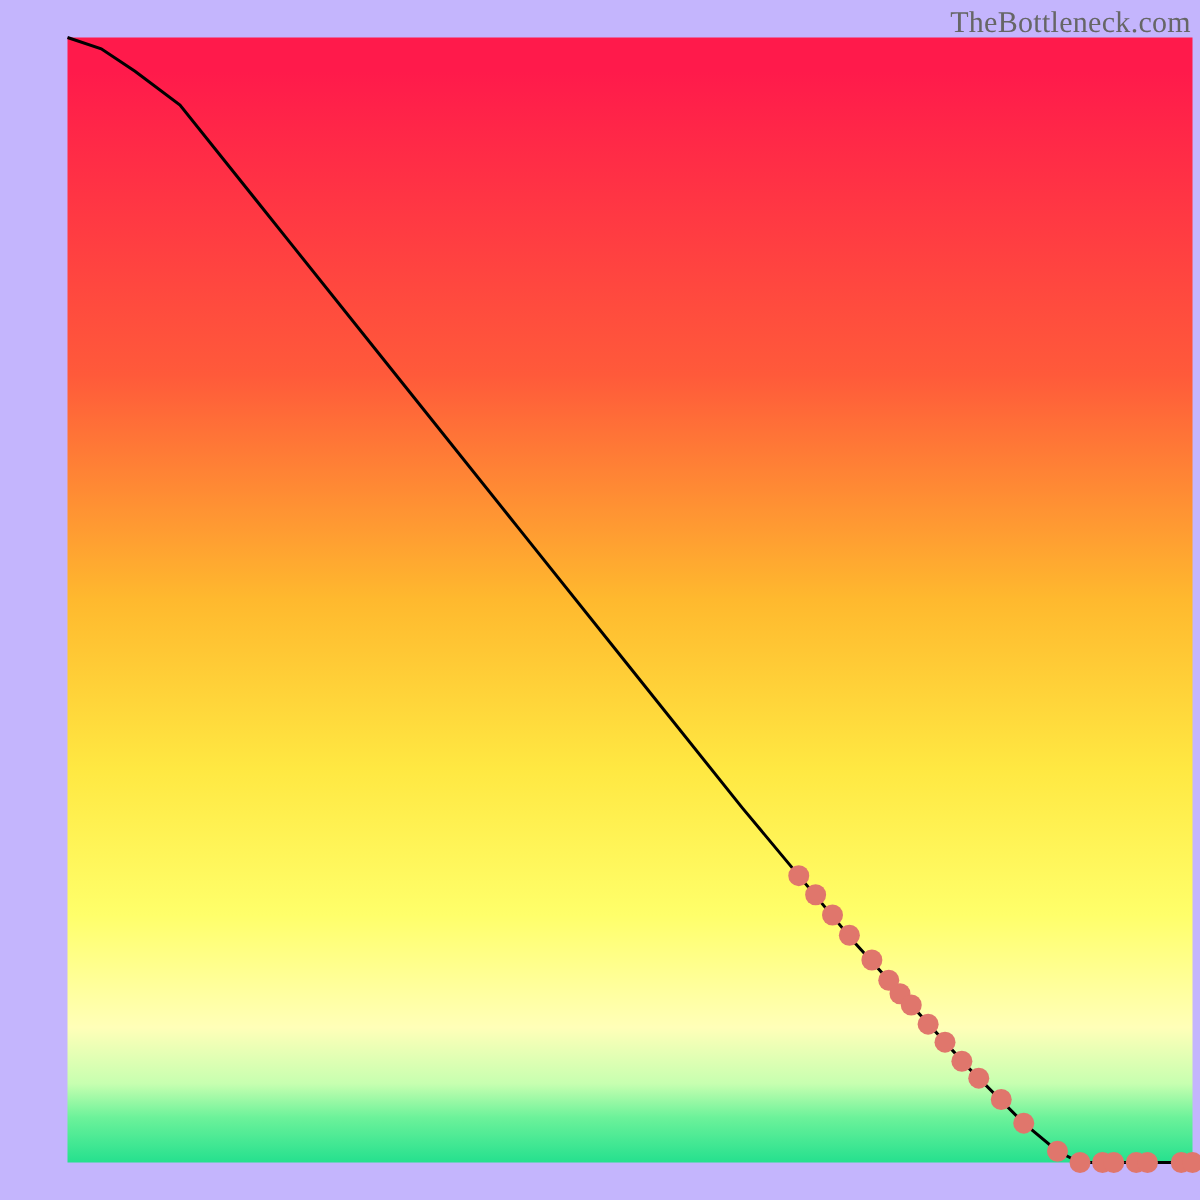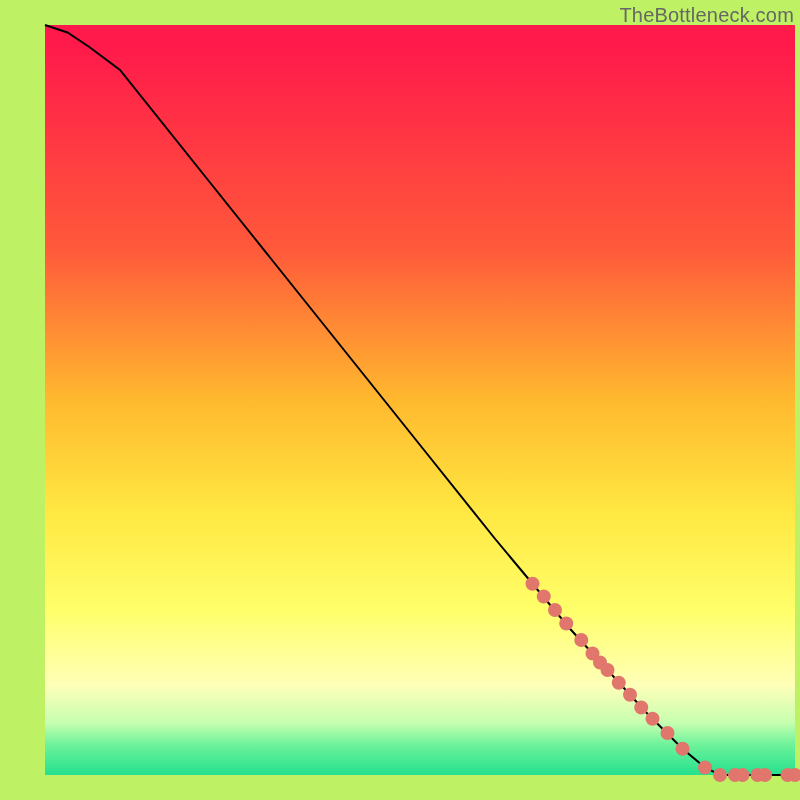--- a/index.html
+++ b/index.html
@@ -8,21 +8,22 @@
     width: 800px;
     height: 800px;
     background: #000;
     overflow: hidden;
     font-family: Arial, Helvetica, sans-serif;
   }
   .stage {
     position: relative;
     width: 800px;
     height: 800px;
-    background: #bef264;
+    background: #c4b5fd;
+    font-family: Liberation Serif, serif;
   }
   .plot {
     position: absolute;
     left: 45px;
     top: 25px;
     width: 750px;
     height: 750px;
     
   }
   .watermark {

